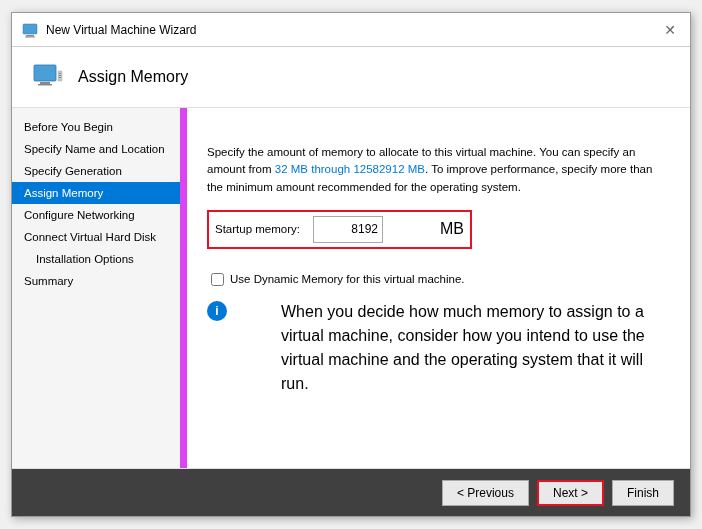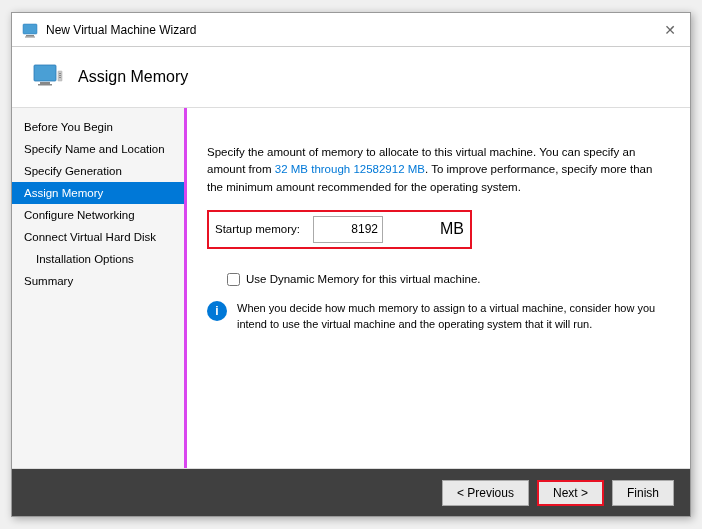--- a/index.html
+++ b/index.html
@@ -74,21 +74,21 @@
       color: #000;
     }
     .content-area {
       display: flex;
       flex: 1;
       overflow: hidden;
     }
     .sidebar {
       width: 175px;
       background: #f5f5f5;
-      border-right: 3px solid #d946ef;
+      border-right: 7px solid #d946ef;
       padding: 8px 0;
     }
     .sidebar-item {
       padding: 5px 12px;
       font-size: 11.5px;
       color: #000;
       cursor: pointer;
     }
     .sidebar-item.active {
       background: #0078d7;
@@ -138,21 +138,21 @@
       padding-left: 44px;
     }
     .memory-row-wrapper {
       margin-bottom: 12px;
     }
     .checkbox-row {
       display: flex;
       align-items: flex-start;
       gap: 6px;
       margin-bottom: 14px;
-      margin-left: 20px;
+      margin-left: 4px;
     }
     .checkbox-row input[type="checkbox"] {
       width: 13px;
       height: 13px;
     }
     .checkbox-label {
       font-size: 11.5px;
       color: #000;
     }
     .info-box {
@@ -168,23 +168,24 @@
       background: #0078d7;
       color: #fff;
       display: flex;
       align-items: center;
       justify-content: center;
       font-size: 12px;
       font-weight: bold;
       margin-top: 1px;
     }
     .info-text {
-      font-size: 11px;
+      font-size: 16px;
       color: #000;
       line-height: 1.5;
+      margin-left: 44px;
     }
     .footer {
       background: #404040;
       border-top: 1px solid #ddd;
       padding: 10px 16px;
       display: flex;
       justify-content: flex-end;
       align-items: center;
       gap: 8px;
       height: 48px;

